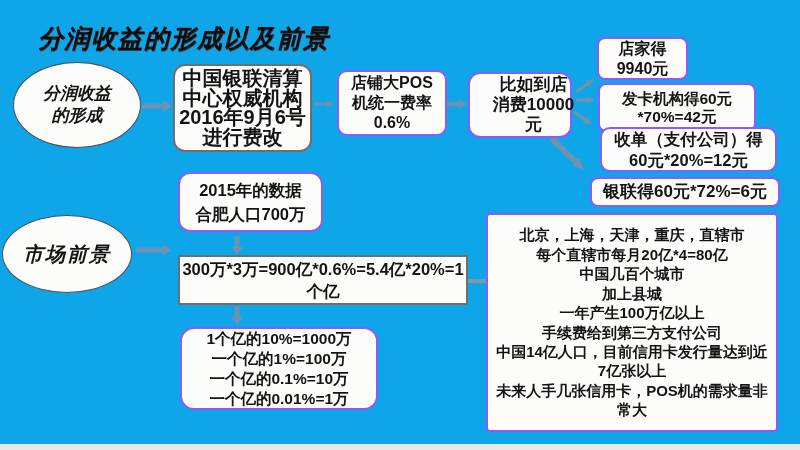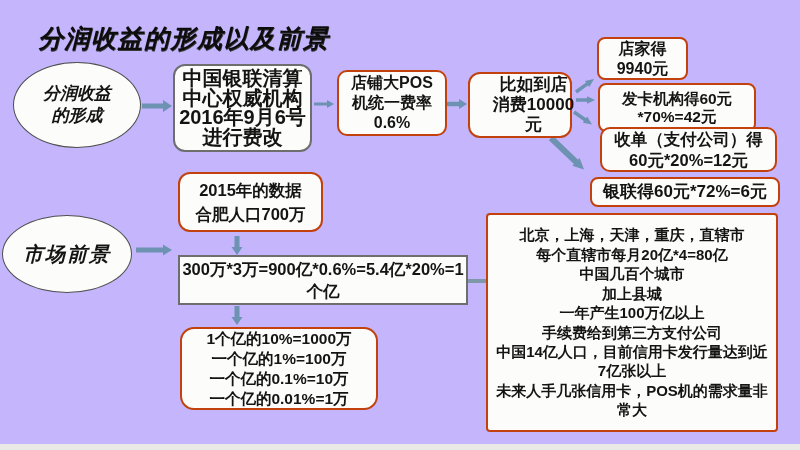--- a/index.html
+++ b/index.html
@@ -1,36 +1,36 @@
 <!DOCTYPE html>
 <html><head>
 <meta charset="utf-8">
 <style>
   html,body{margin:0;padding:0;}
   .stage{
     position:relative;width:800px;height:450px;overflow:hidden;
-    background:#c4b5fd;
+    background:#0ea5e9;
     font-family:"Liberation Sans","DejaVu Sans",sans-serif;
     color:#141414;
   }
   .title{
     position:absolute;left:38px;top:22px;
     font-size:25px;font-weight:bold;font-style:italic;
     letter-spacing:1.5px;color:#0d0d0d;
     text-shadow:0.6px 0.6px 0 #3a3a3a;
     white-space:nowrap;
   }
   .shape{
     position:absolute;background:#fcfcfa;
     display:flex;flex-direction:column;align-items:center;justify-content:center;
     text-align:center;font-weight:bold;z-index:2;box-sizing:border-box;
   }
   .shape div{white-space:nowrap;}
   .ellipse{border-radius:50%;border:1.6px solid #4f4f4f;font-style:italic;}
-  .rosy{border:2px solid #c2410c;border-radius:10px;}
+  .rosy{border:2px solid #8b5cf6;border-radius:10px;}
   .gray{border:2px solid #6e6e6e;border-radius:0;}
   .arrows{position:absolute;left:0;top:0;z-index:1;}
   .bottom-strip{position:absolute;left:0;top:444px;width:800px;height:6px;background:#e9e9e6;z-index:0;}
 
   
   .el-profit{left:13px;top:62px;width:128px;height:86px;font-size:17px;line-height:22px;}
   .bx-reform{left:173px;top:64px;width:139px;height:88px;font-size:20px;line-height:19.5px;border-radius:12px;}
   .bx-rate{left:337px;top:70px;width:110px;height:66px;font-size:16px;line-height:20px;}
   .bx-example{left:468px;top:72px;width:104px;height:66px;font-size:17px;line-height:20px;border-radius:12px;padding-left:27px;}
   .bx-merchant{left:597px;top:37px;width:91px;height:43px;font-size:16px;line-height:19.5px;border-radius:8px;}

